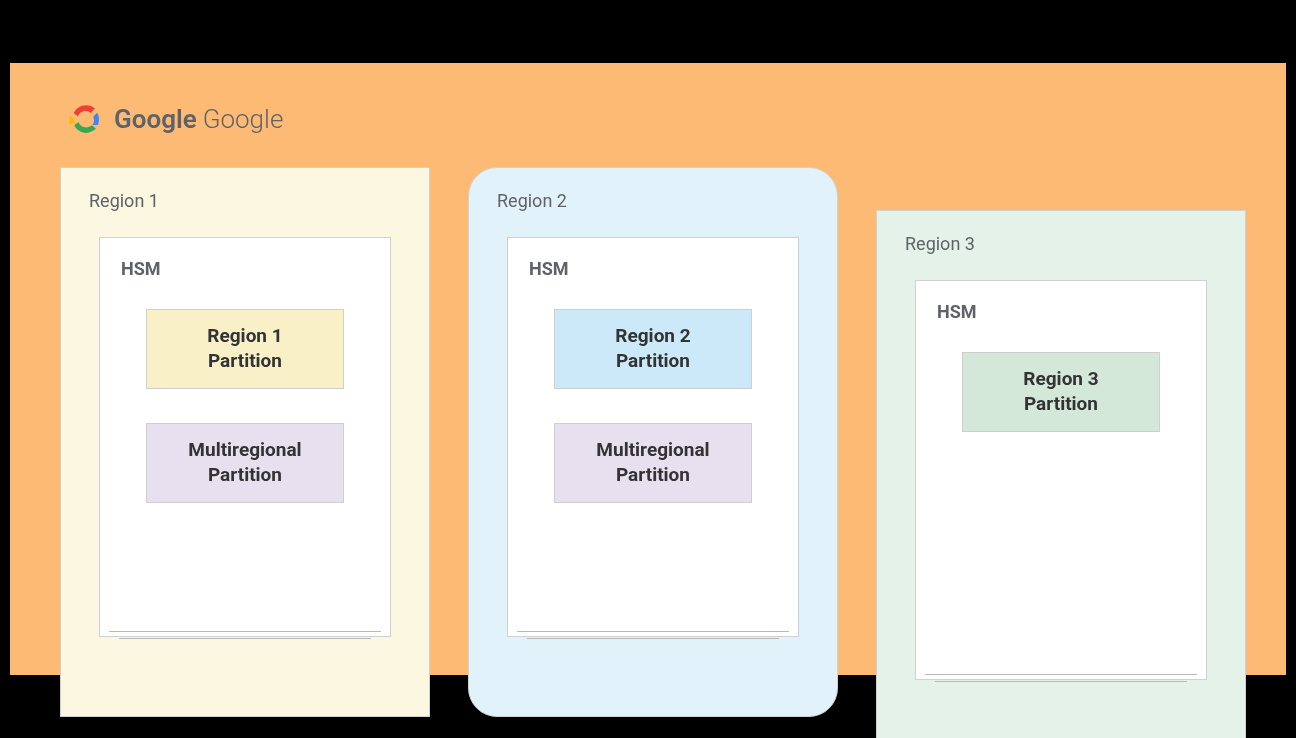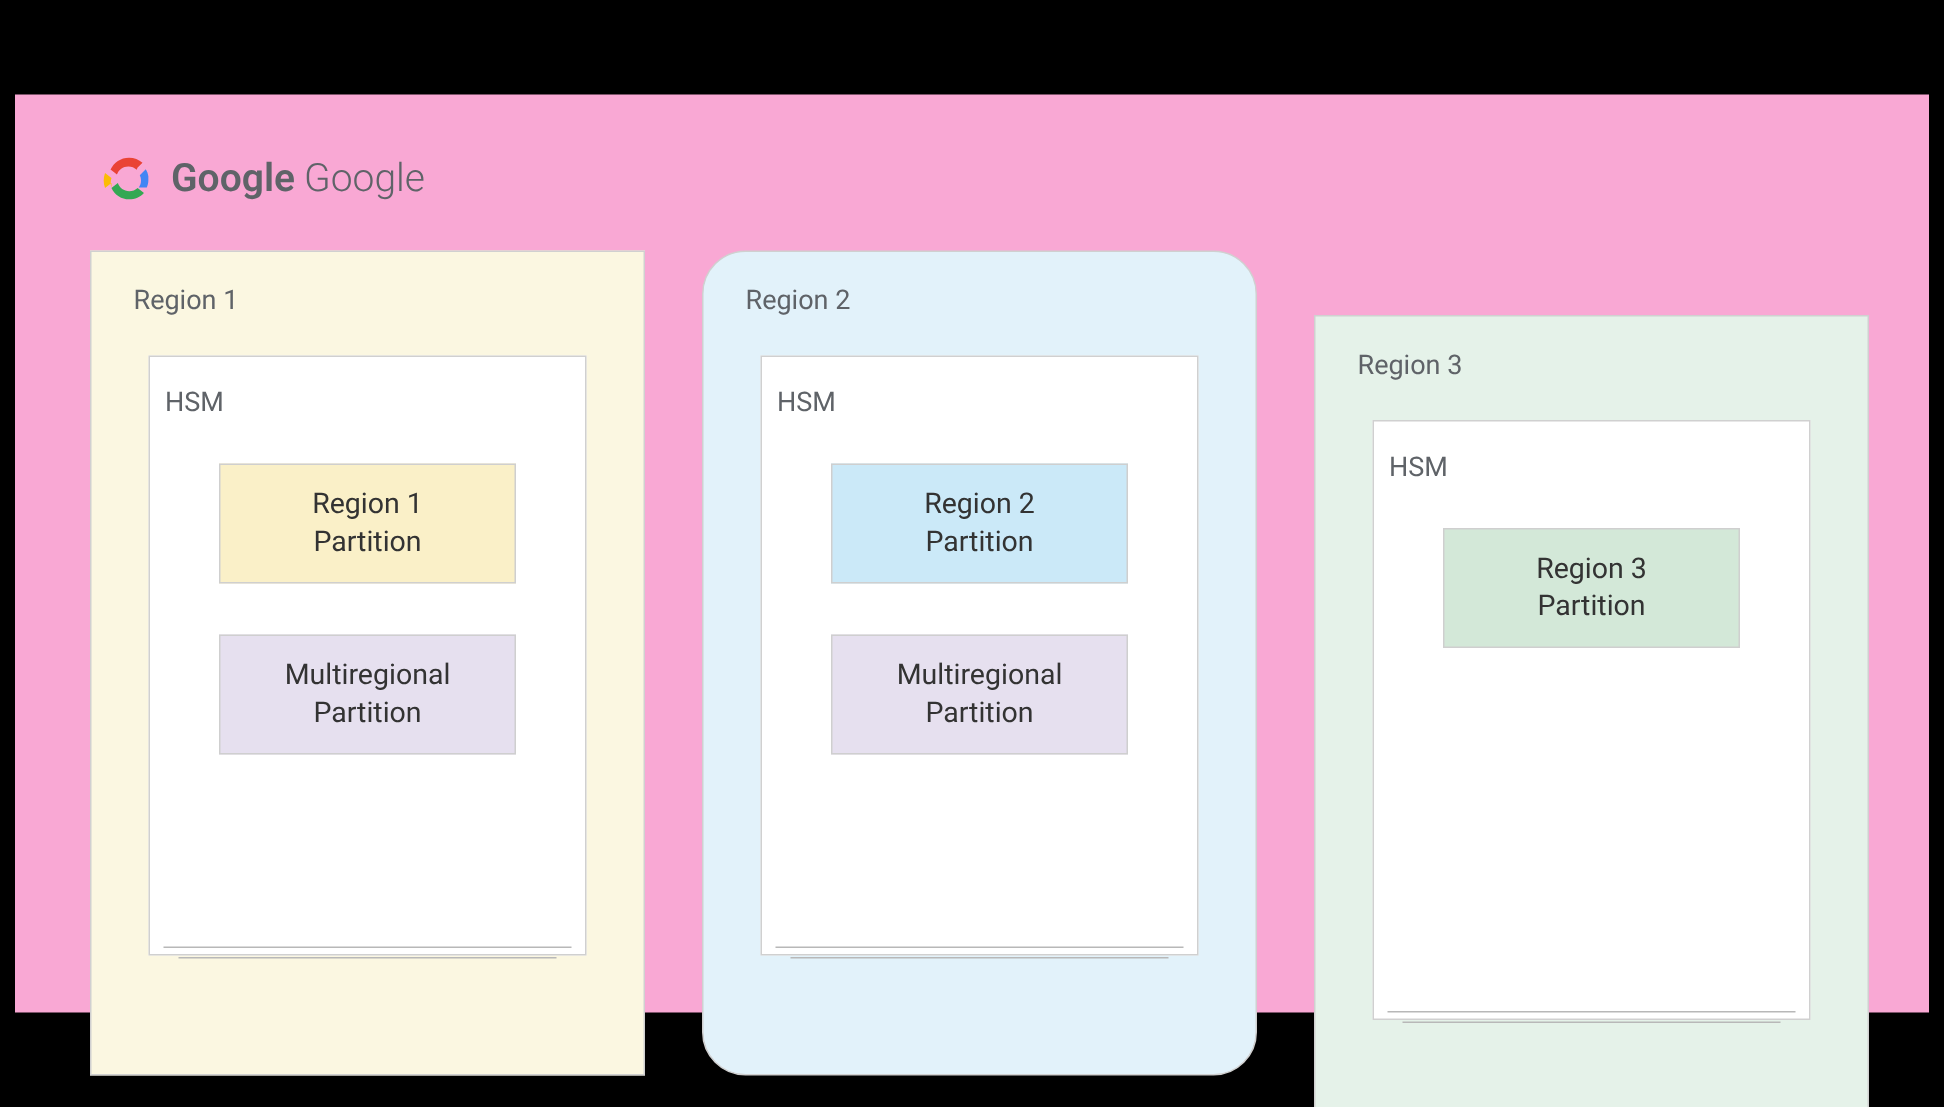--- a/index.html
+++ b/index.html
@@ -10,21 +10,21 @@
     body {
       background: #000;
       width: 1296px;
       height: 738px;
       font-family: 'Roboto', Arial, sans-serif;
       display: flex;
       align-items: center;
       justify-content: center;
     }
     .canvas {
-      background: #f9a8d4;
+      background: #fdba74;
       width: 1276px;
       height: 612px;
       padding: 20px 40px 40px 40px;
       position: relative;
     }
     .header {
       display: flex;
       align-items: center;
       gap: 10px;
       margin-left: 18px;
@@ -65,22 +65,23 @@
     .region-label {
       color: #5f6368;
       font-size: 18px;
       margin-bottom: 26px;
     }
     .hsm-box {
       background: #fff;
       border: 1px solid #d0d0d0;
       height: 400px;
       margin: 0 10px;
-      padding: 20px 10px;
+      padding: 20px 21px;
       position: relative;
+      font-weight: bold;
     }
     .hsm-label {
       color: #5f6368;
       font-size: 18px;
       margin-bottom: 30px;
     }
     .partition-box {
       width: 198px;
       height: 80px;
       border: 1px solid #cfcfcf;

